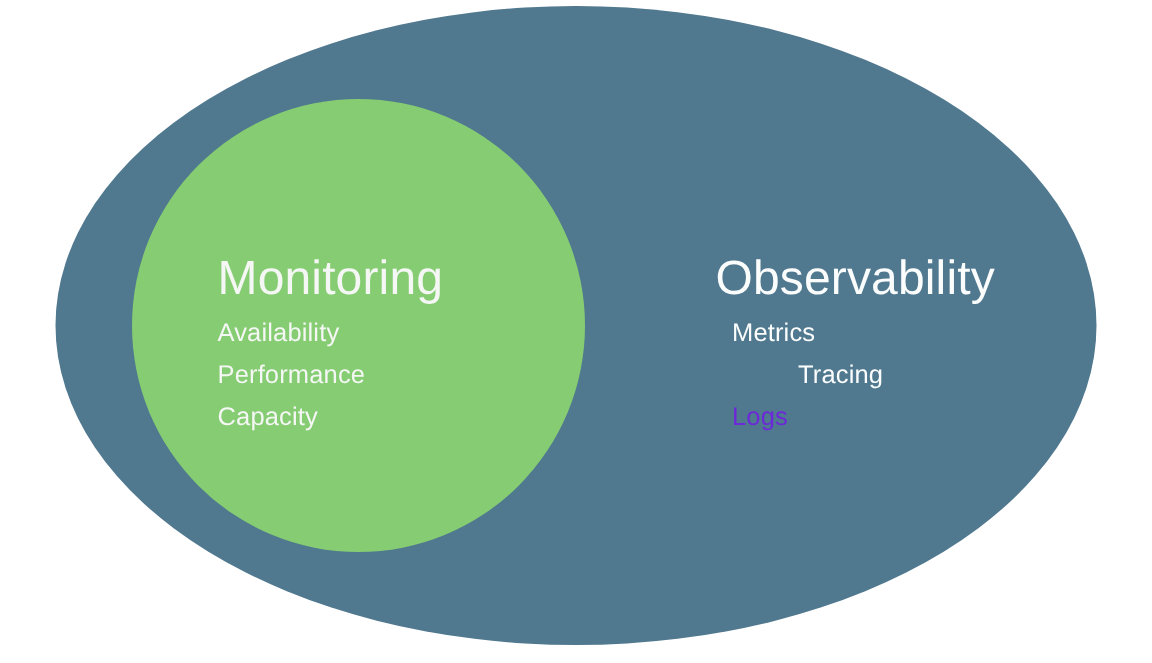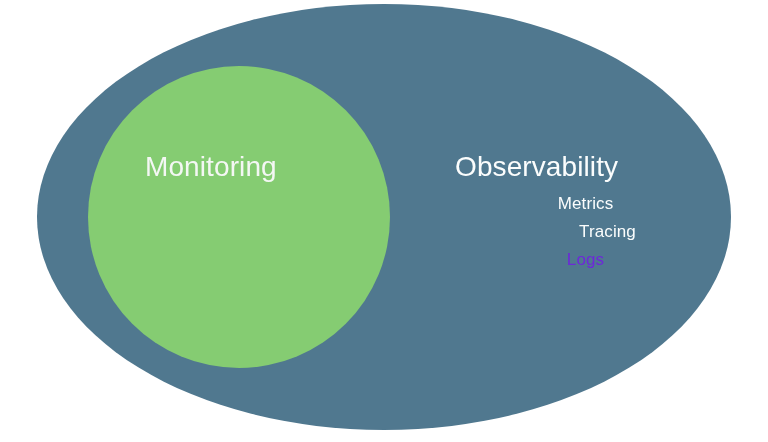--- a/index.html
+++ b/index.html
@@ -31,33 +31,33 @@
   .label-group {
     position: absolute;
     z-index: 2;
   }
   #monitoring-group {
     left: 145px;
     top: 150px;
     width: 240px;
   }
   #observability-group {
-    left: 455px;
+    left: 477px;
     top: 150px;
     width: 250px;
   }
   .group-title {
     font-family: "Liberation Sans", sans-serif;
-    font-size: 28px;
+    font-size: 32px;
     font-weight: 400;
     line-height: 34px;
     color: #f4f7f4;
     letter-spacing: 0.1px;
     white-space: nowrap;
-    margin: 0 0 6px 0;
+    margin: 18px 0 6px 0;
   }
   .item-list {
     list-style: none;
     margin: 0;
     padding: 0;
   }
   .item-list li {
     font-family: "Liberation Sans", sans-serif;
     font-size: 17px;
     font-weight: 400;
@@ -67,35 +67,39 @@
     white-space: nowrap;
   }
   #observability-group .item-list {
     padding-left: 11px;
   }
   #observability-group .group-title {
     color: #fbfdfd;
   }
   #observability-group .item-list li {
     color: #eef4f6;
-    text-align: center;
   }
 </style>
 </head>
 <body>
 
 <div id="diagram-stage" style="background: rgb(255, 255, 255);">
 
   <svg id="venn-svg" viewBox="0 0 768 442" xmlns="http://www.w3.org/2000/svg">
     <ellipse id="outer-ellipse" cx="384" cy="217" rx="347" ry="213" fill="#50788f"></ellipse>
     <ellipse id="inner-ellipse" cx="239" cy="217" rx="151" ry="151" fill="#85cc72"></ellipse>
   </svg>
 
   <div class="label-group" id="monitoring-group">
     <div class="group-title" style="color: rgb(244, 247, 244);">Monitoring</div>
+    <ul class="item-list">
+      <li style="color: rgb(244, 247, 244);">Availability</li>
+      <li style="color: rgb(244, 247, 244);">Performance</li>
+      <li style="color: rgb(244, 247, 244);">Capacity</li>
+    </ul>
   </div>
 
   <div class="label-group" id="observability-group">
     <div class="group-title" style="color: rgb(251, 253, 253);">Observability</div>
     <ul class="item-list">
       <li style="color: rgb(251, 253, 253);">Metrics</li>
       <li style="color: rgb(251, 253, 253); margin-left: 44px;">Tracing</li>
       <li style="color: #6d28d9;">Logs</li>
     </ul>
   </div>

